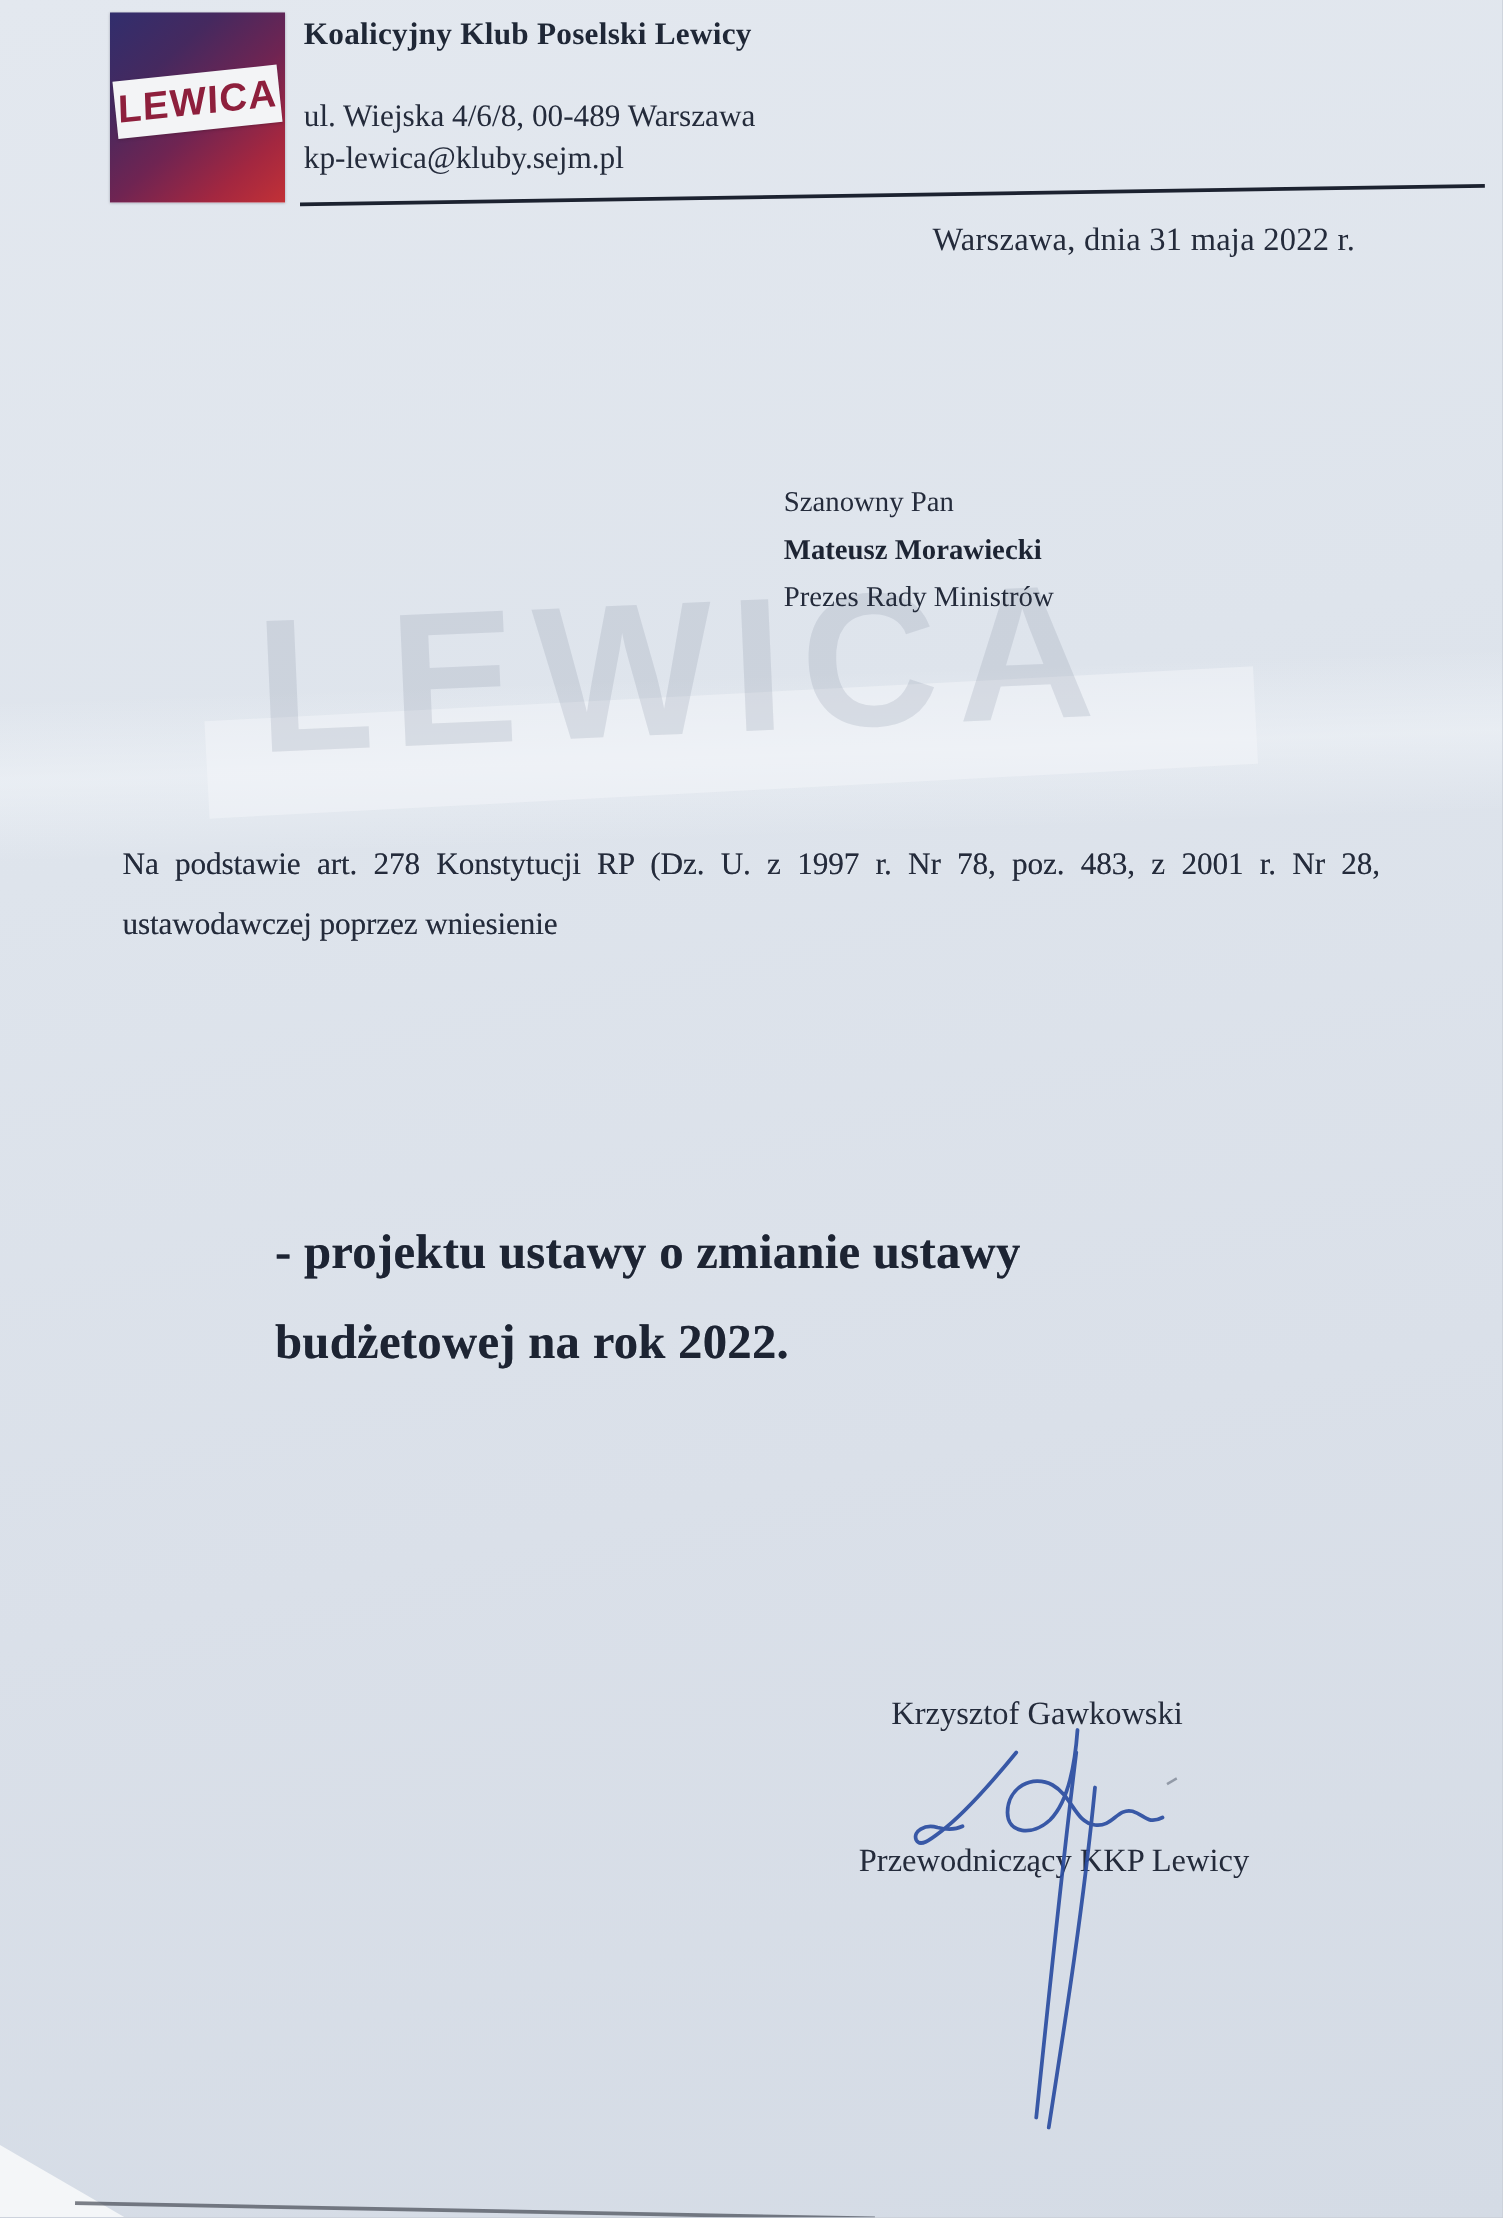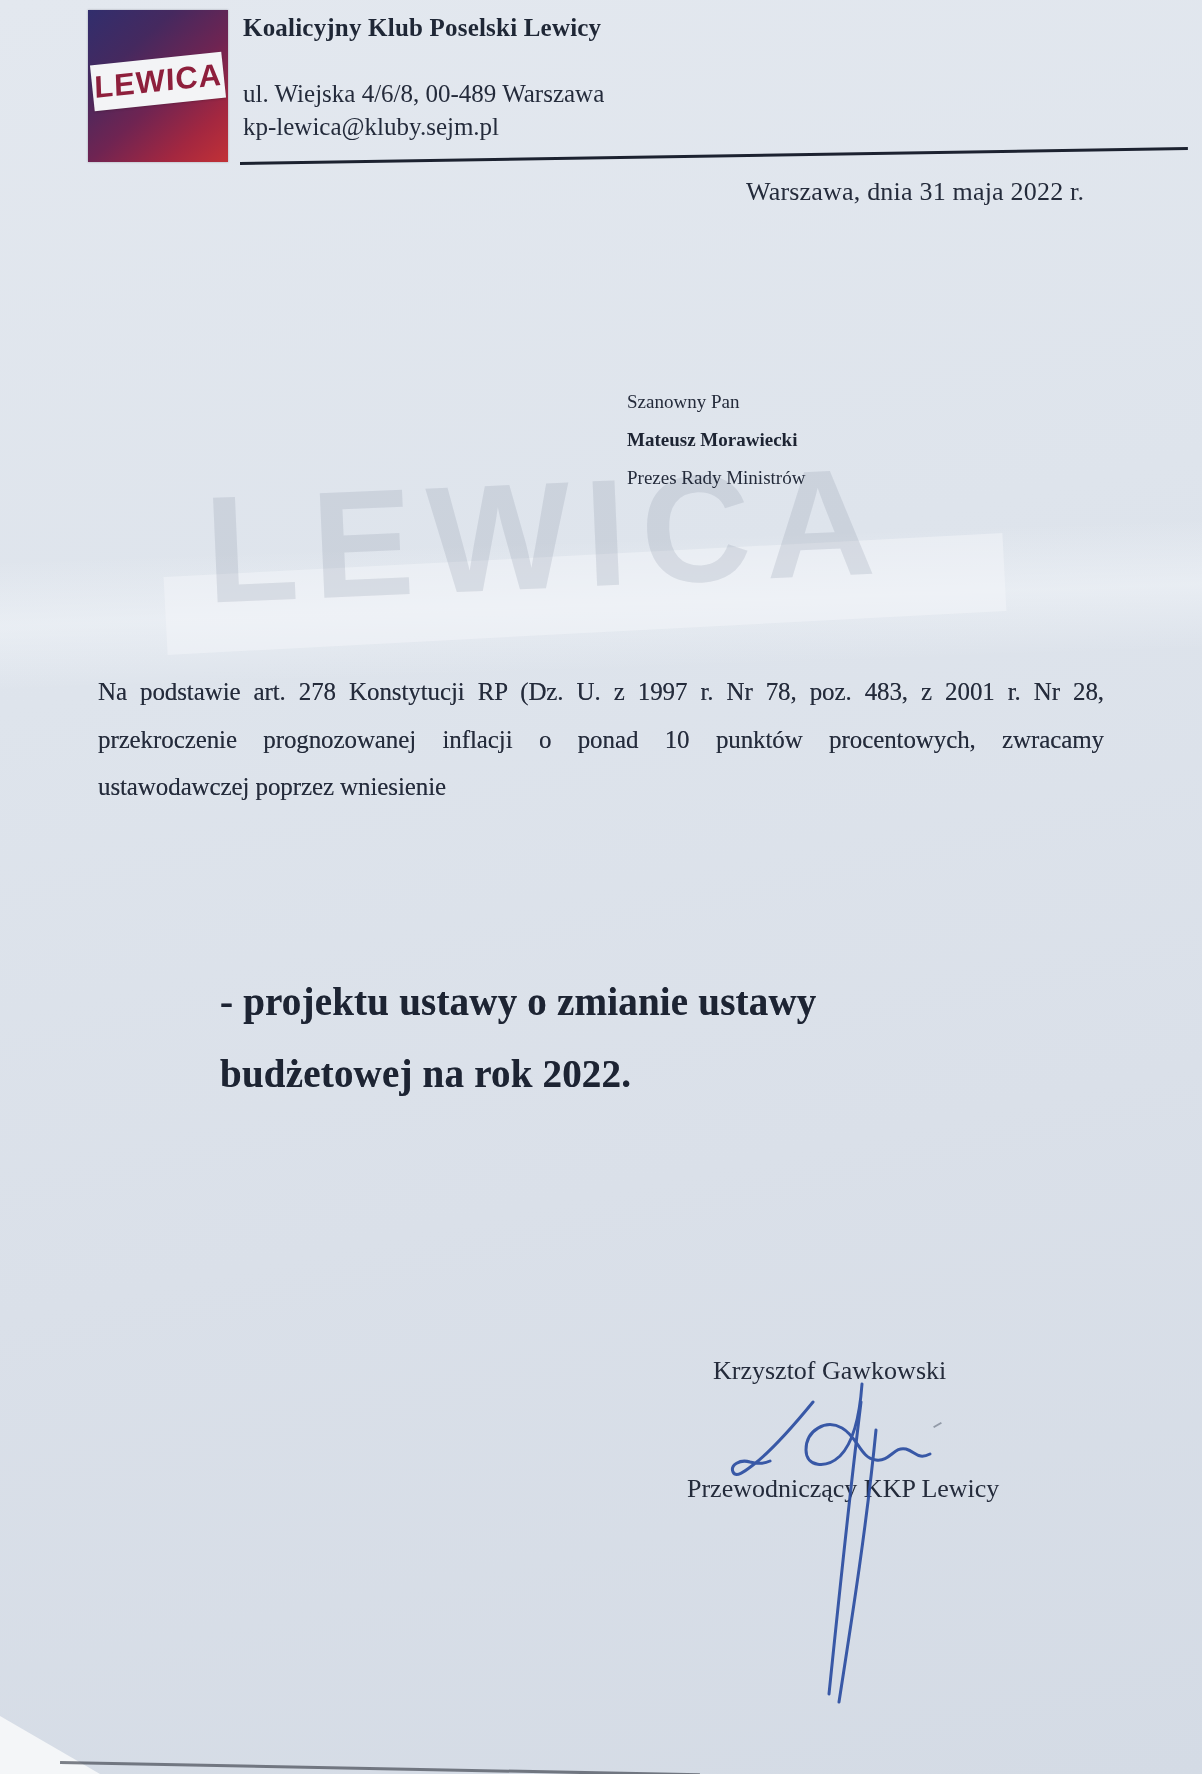--- a/index.html
+++ b/index.html
@@ -45,21 +45,21 @@
   .org-address{position:absolute;left:243px;top:80px;font-size:25px;}
   .org-email{position:absolute;left:243px;top:113px;font-size:25px;}
   .header-rule{
     position:absolute;left:240px;top:162px;width:948px;height:3px;
     background:#1c2230;transform:rotate(-0.9deg);transform-origin:left center;
   }
   .date-line{
     position:absolute;left:746px;top:177px;font-size:26px;letter-spacing:.2px;
   }
   
-  .addressee{position:absolute;left:627px;top:383px;font-size:19px;line-height:38px;}
+  .addressee{position:absolute;left:627px;top:383px;font-size:23px;line-height:38px;}
   .addressee .bold{font-weight:bold;color:#1d2433;}
   
   .watermark-band{
     position:absolute;left:165px;top:555px;width:840px;height:78px;
     background:rgba(243,246,250,.5);transform:rotate(-3deg);
     pointer-events:none;
   }
   .watermark{
     position:absolute;left:205px;top:448px;
     font-family:"Liberation Sans", sans-serif;
@@ -124,21 +124,20 @@
   <div class="watermark">LEWICA</div>
 
   <div class="addressee">
     <div>Szanowny Pan</div>
     <div class="bold">Mateusz Morawiecki</div>
     <div>Prezes Rady Ministrów</div>
   </div>
 
   <div class="body-text">
     <div class="body-line">Na podstawie art. 278 Konstytucji RP (Dz. U. z 1997 r. Nr 78, poz. 483, z 2001 r. Nr 28,</div>
-    <div class="body-line">przekroczenie prognozowanej inflacji o ponad 10 punktów procentowych, zwracamy</div>
     <div class="body-line last">ustawodawczej poprzez wniesienie</div>
   </div>
 
   <div class="subject">
     <div>- projektu ustawy o zmianie ustawy</div>
     <div>budżetowej na rok 2022.</div>
   </div>
 
   <div class="sig-name">Krzysztof Gawkowski</div>
   <div class="sig-role">Przewodniczący KKP Lewicy</div>

